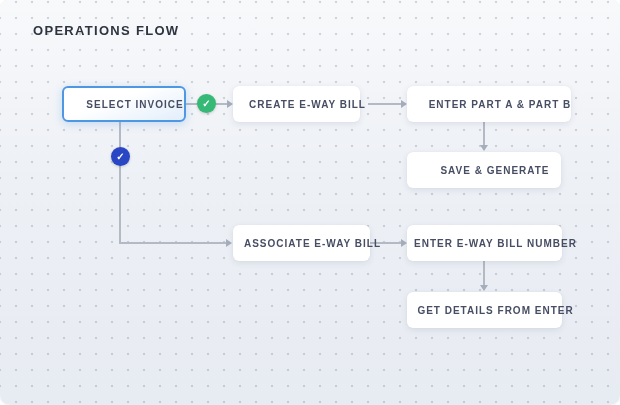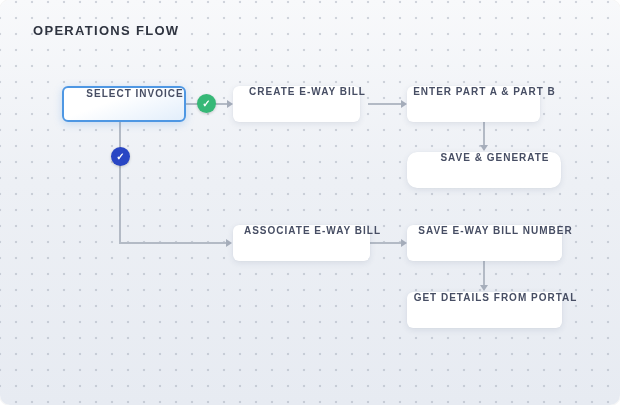--- a/index.html
+++ b/index.html
@@ -11,21 +11,21 @@
     background-size:16px 16px, 100% 100%;
     background-position:8px 10px, 0 0;
     box-shadow:0 0 0 1px rgba(0,0,0,0.04);
   }
   .title{
     position:absolute;left:33px;top:23px;
     font-size:13px;font-weight:700;letter-spacing:1.3px;color:#2f3440;
   }
   .node{
     position:absolute;height:36px;background:#ffffff;border-radius:6px;
-    display:flex;justify-content:center;
+    display:flex;align-items:center;justify-content:center;
     font-size:10px;font-weight:700;letter-spacing:1px;color:#474e64;
     box-shadow:0 2px 6px rgba(40,60,100,0.10), 0 0 1px rgba(40,60,100,0.08);
     box-sizing:border-box;white-space:nowrap;padding-left:22px;
   }
   .node.selected{
     border:2px solid #4e97e3;
     background:linear-gradient(160deg,#ffffff 40%, #e2eefb 100%);
     box-shadow:0 2px 8px rgba(78,151,227,0.28);
   }
   .h-line{position:absolute;height:2px;background:#b3bac5;}
@@ -68,37 +68,37 @@
   <div class="arrow-down" style="left:480px;top:285px;"></div>
 
   <div class="node selected" style="left:62px;top:86px;width:124px;">
     <span>SELECT INVOICE</span>
   </div>
 
   <div class="node" style="left:233px;top:86px;width:127px;">
     <span>CREATE E-WAY BILL</span>
   </div>
 
-  <div class="node" style="left:407px;top:86px;width:133px;">
+  <div class="node" style="left:407px;top:86px;width:164px;">
     <span>ENTER PART A &amp; PART B</span>
   </div>
 
-  <div class="node" style="left:407px;top:152px;width:154px;border-radius:10px;">
+  <div class="node" style="left:407px;top:152px;width:154px;">
     <span>SAVE &amp; GENERATE</span>
   </div>
 
   <div class="node" style="left:233px;top:225px;width:137px;">
     <span>ASSOCIATE E-WAY BILL</span>
   </div>
 
   <div class="node" style="left:407px;top:225px;width:155px;">
-    <span>SAVE E-WAY BILL NUMBER</span>
+    <span>ENTER E-WAY BILL NUMBER</span>
   </div>
 
   <div class="node" style="left:407px;top:292px;width:155px;">
-    <span>GET DETAILS FROM PORTAL</span>
+    <span>GET DETAILS FROM ENTER</span>
   </div>
 
   <div class="check green" style="left:197px;top:94px;">✓</div>
 
   <div class="check blue" style="left:111px;top:147px;">✓</div>
 
 </div>
 
 </body></html>

